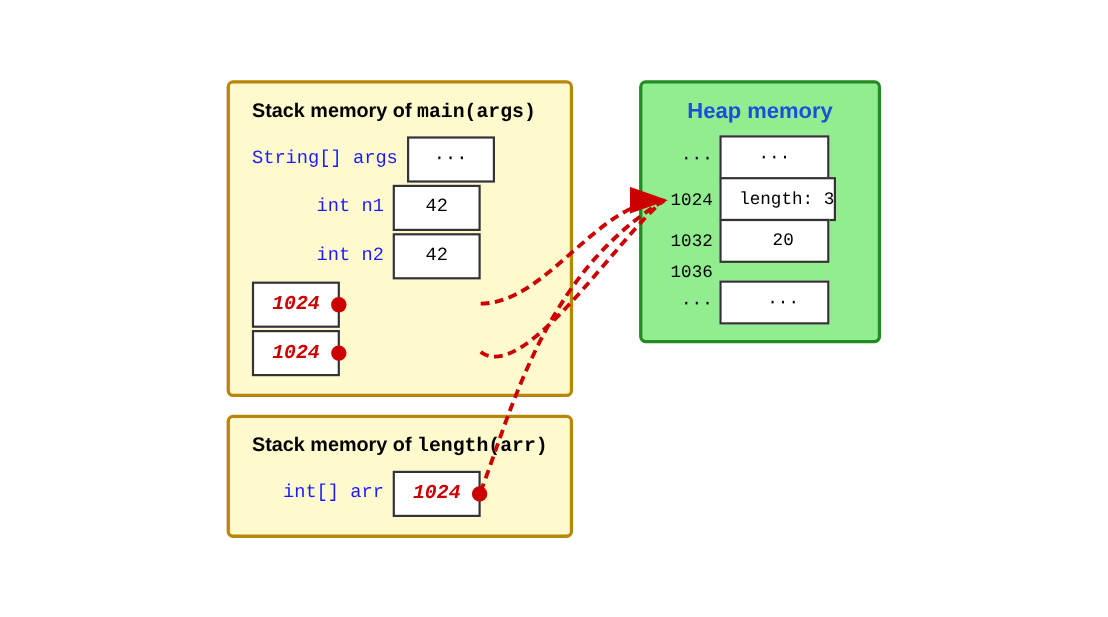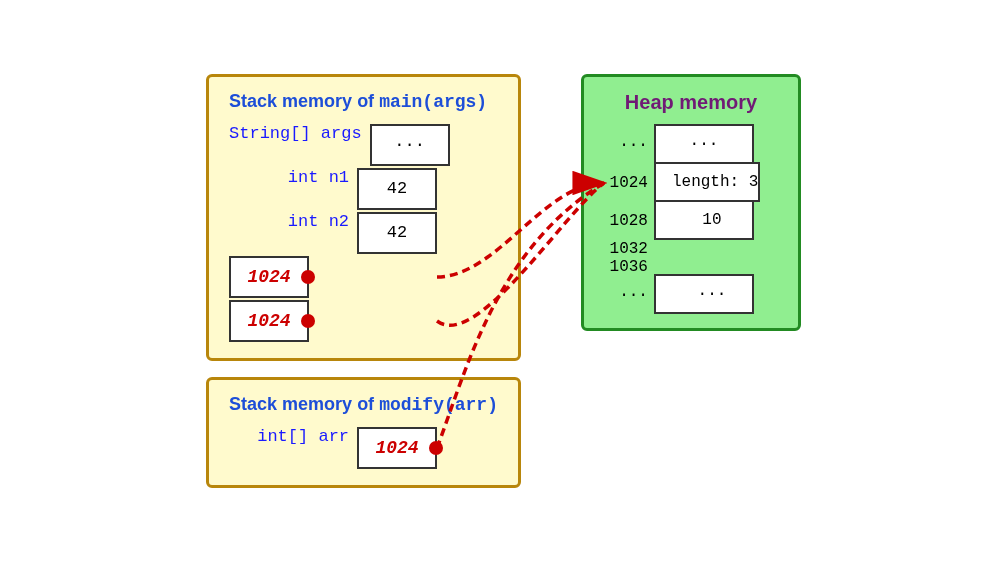--- a/index.html
+++ b/index.html
@@ -30,34 +30,34 @@
       border: 3px solid #b8860b;
       border-radius: 6px;
       padding: 14px 20px;
       position: relative;
     }
     .stack-title {
       font-family: Arial, sans-serif;
       font-size: 18px;
       font-weight: bold;
       margin-bottom: 12px;
-      color: #1d4ed8;
+      color: #000000;
     }
     .stack-title .code-font {
       font-family: 'Courier New', Courier, monospace;
       font-weight: bold;
     }
     .stack-rows {
       display: flex;
       flex-direction: column;
       gap: 0;
     }
     .stack-row {
       display: flex;
-      align-items: flex-start;
+      align-items: center;
       gap: 8px;
       margin-bottom: 2px;
     }
     .var-label {
       font-family: 'Courier New', Courier, monospace;
       font-size: 17px;
       color: #1a1aff;
       text-align: right;
       min-width: 120px;
     }
@@ -98,21 +98,21 @@
       border-radius: 6px;
       padding: 14px 20px;
       min-width: 220px;
     }
     .heap-title {
       font-family: Arial, sans-serif;
       font-size: 20px;
       font-weight: bold;
       text-align: center;
       margin-bottom: 12px;
-      color: #701a75;
+      color: #1d4ed8;
     }
     .heap-rows {
       display: flex;
       flex-direction: column;
       gap: 0;
     }
     .heap-row {
       display: flex;
       align-items: center;
       gap: 0;
@@ -193,21 +193,21 @@
           <div class="var-cell pointer-val" id="cell-b">
             1024
             <div class="dot-circle"></div>
           </div>
         </div>
       </div>
     </div>
 
     <div class="stack-box" id="modify-stack-box">
       <div class="stack-title">
-        <strong><span>Stack memory</span> of <span class="code-font">modify(arr)</span></strong>
+        <strong><span>Stack memory</span> of <span class="code-font">length(arr)</span></strong>
       </div>
       <div class="stack-rows">
 
         <div class="stack-row">
           <div class="var-label">int[] arr</div>
           <div class="var-cell pointer-val" id="cell-arr">
             1024
             <div class="dot-circle"></div>
           </div>
         </div>
@@ -222,27 +222,24 @@
       <div class="heap-row">
         <div class="heap-addr">···</div>
         <div class="heap-cell">···</div>
       </div>
 
       <div class="heap-row" id="heap-row-1024">
         <div class="heap-addr">1024</div>
         <div class="heap-cell">length: 3</div>
       </div>
 
-      <div class="heap-row">
-        <div class="heap-addr">1028</div>
-        <div class="heap-cell">10</div>
-      </div>
 
       <div class="heap-row">
         <div class="heap-addr">1032</div>
+        <div class="heap-cell">20</div>
       </div>
 
       <div class="heap-row">
         <div class="heap-addr">1036</div>
       </div>
 
       <div class="heap-row">
         <div class="heap-addr">···</div>
         <div class="heap-cell">···</div>
       </div>

